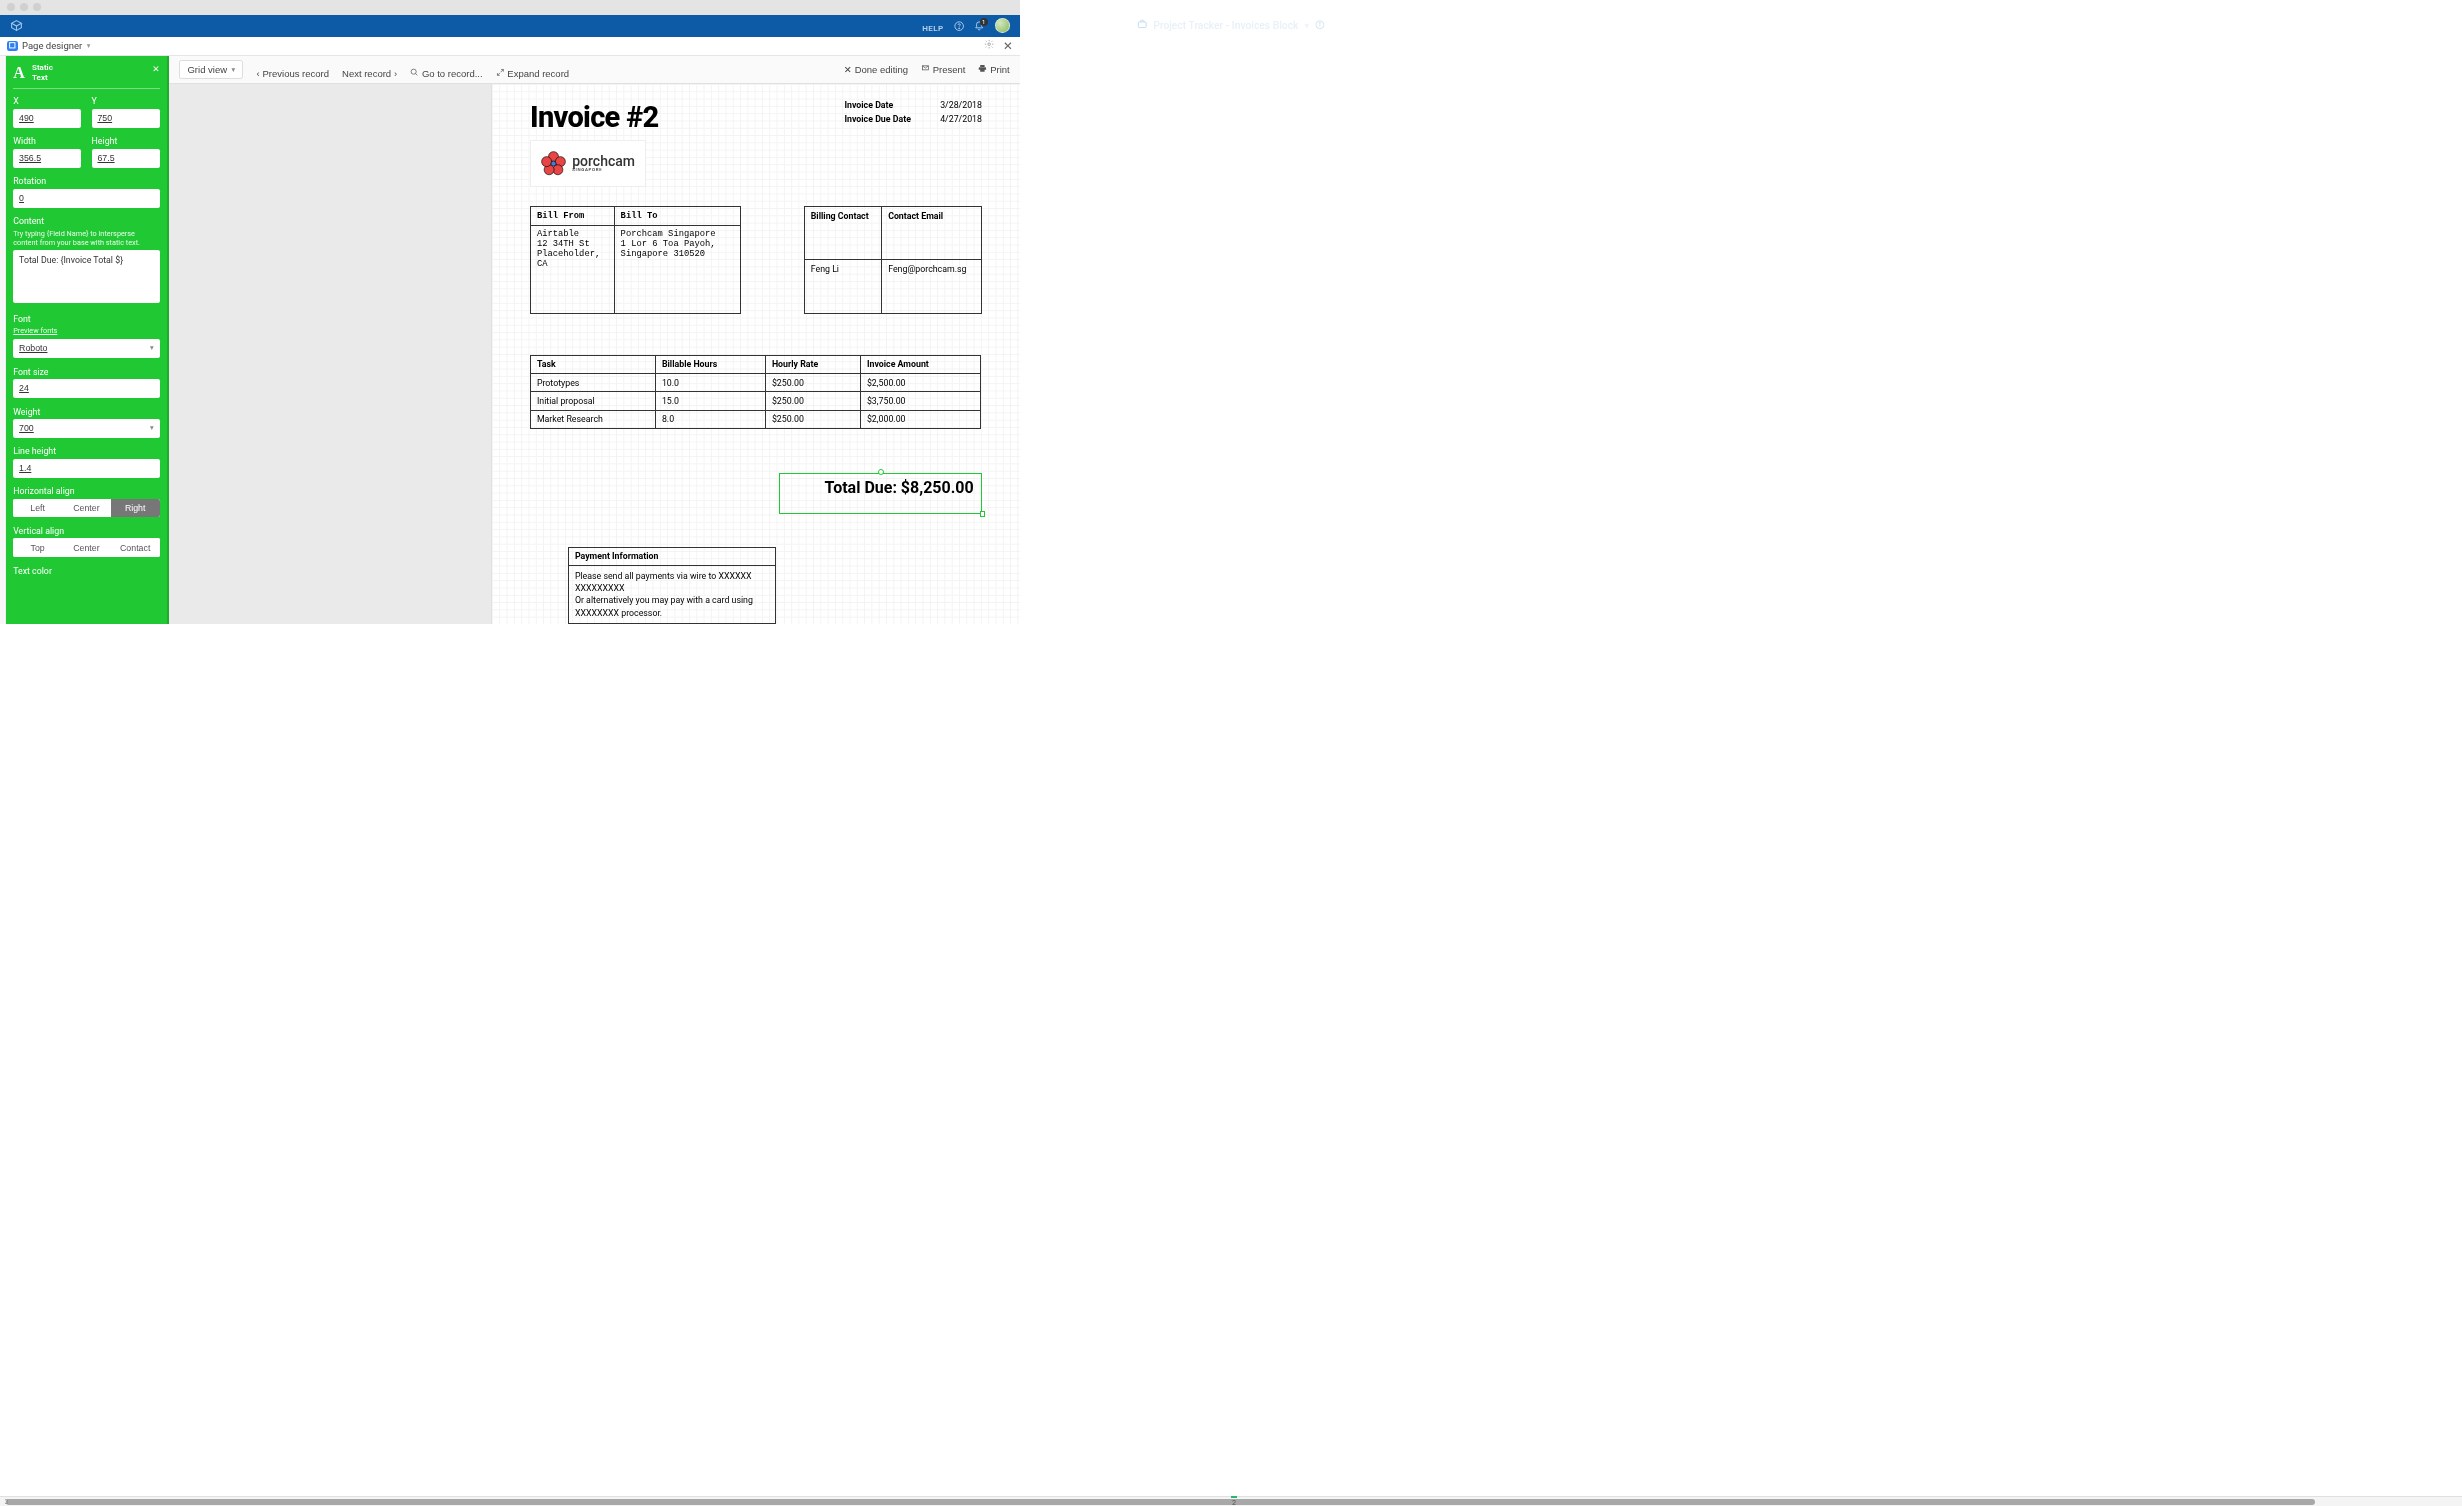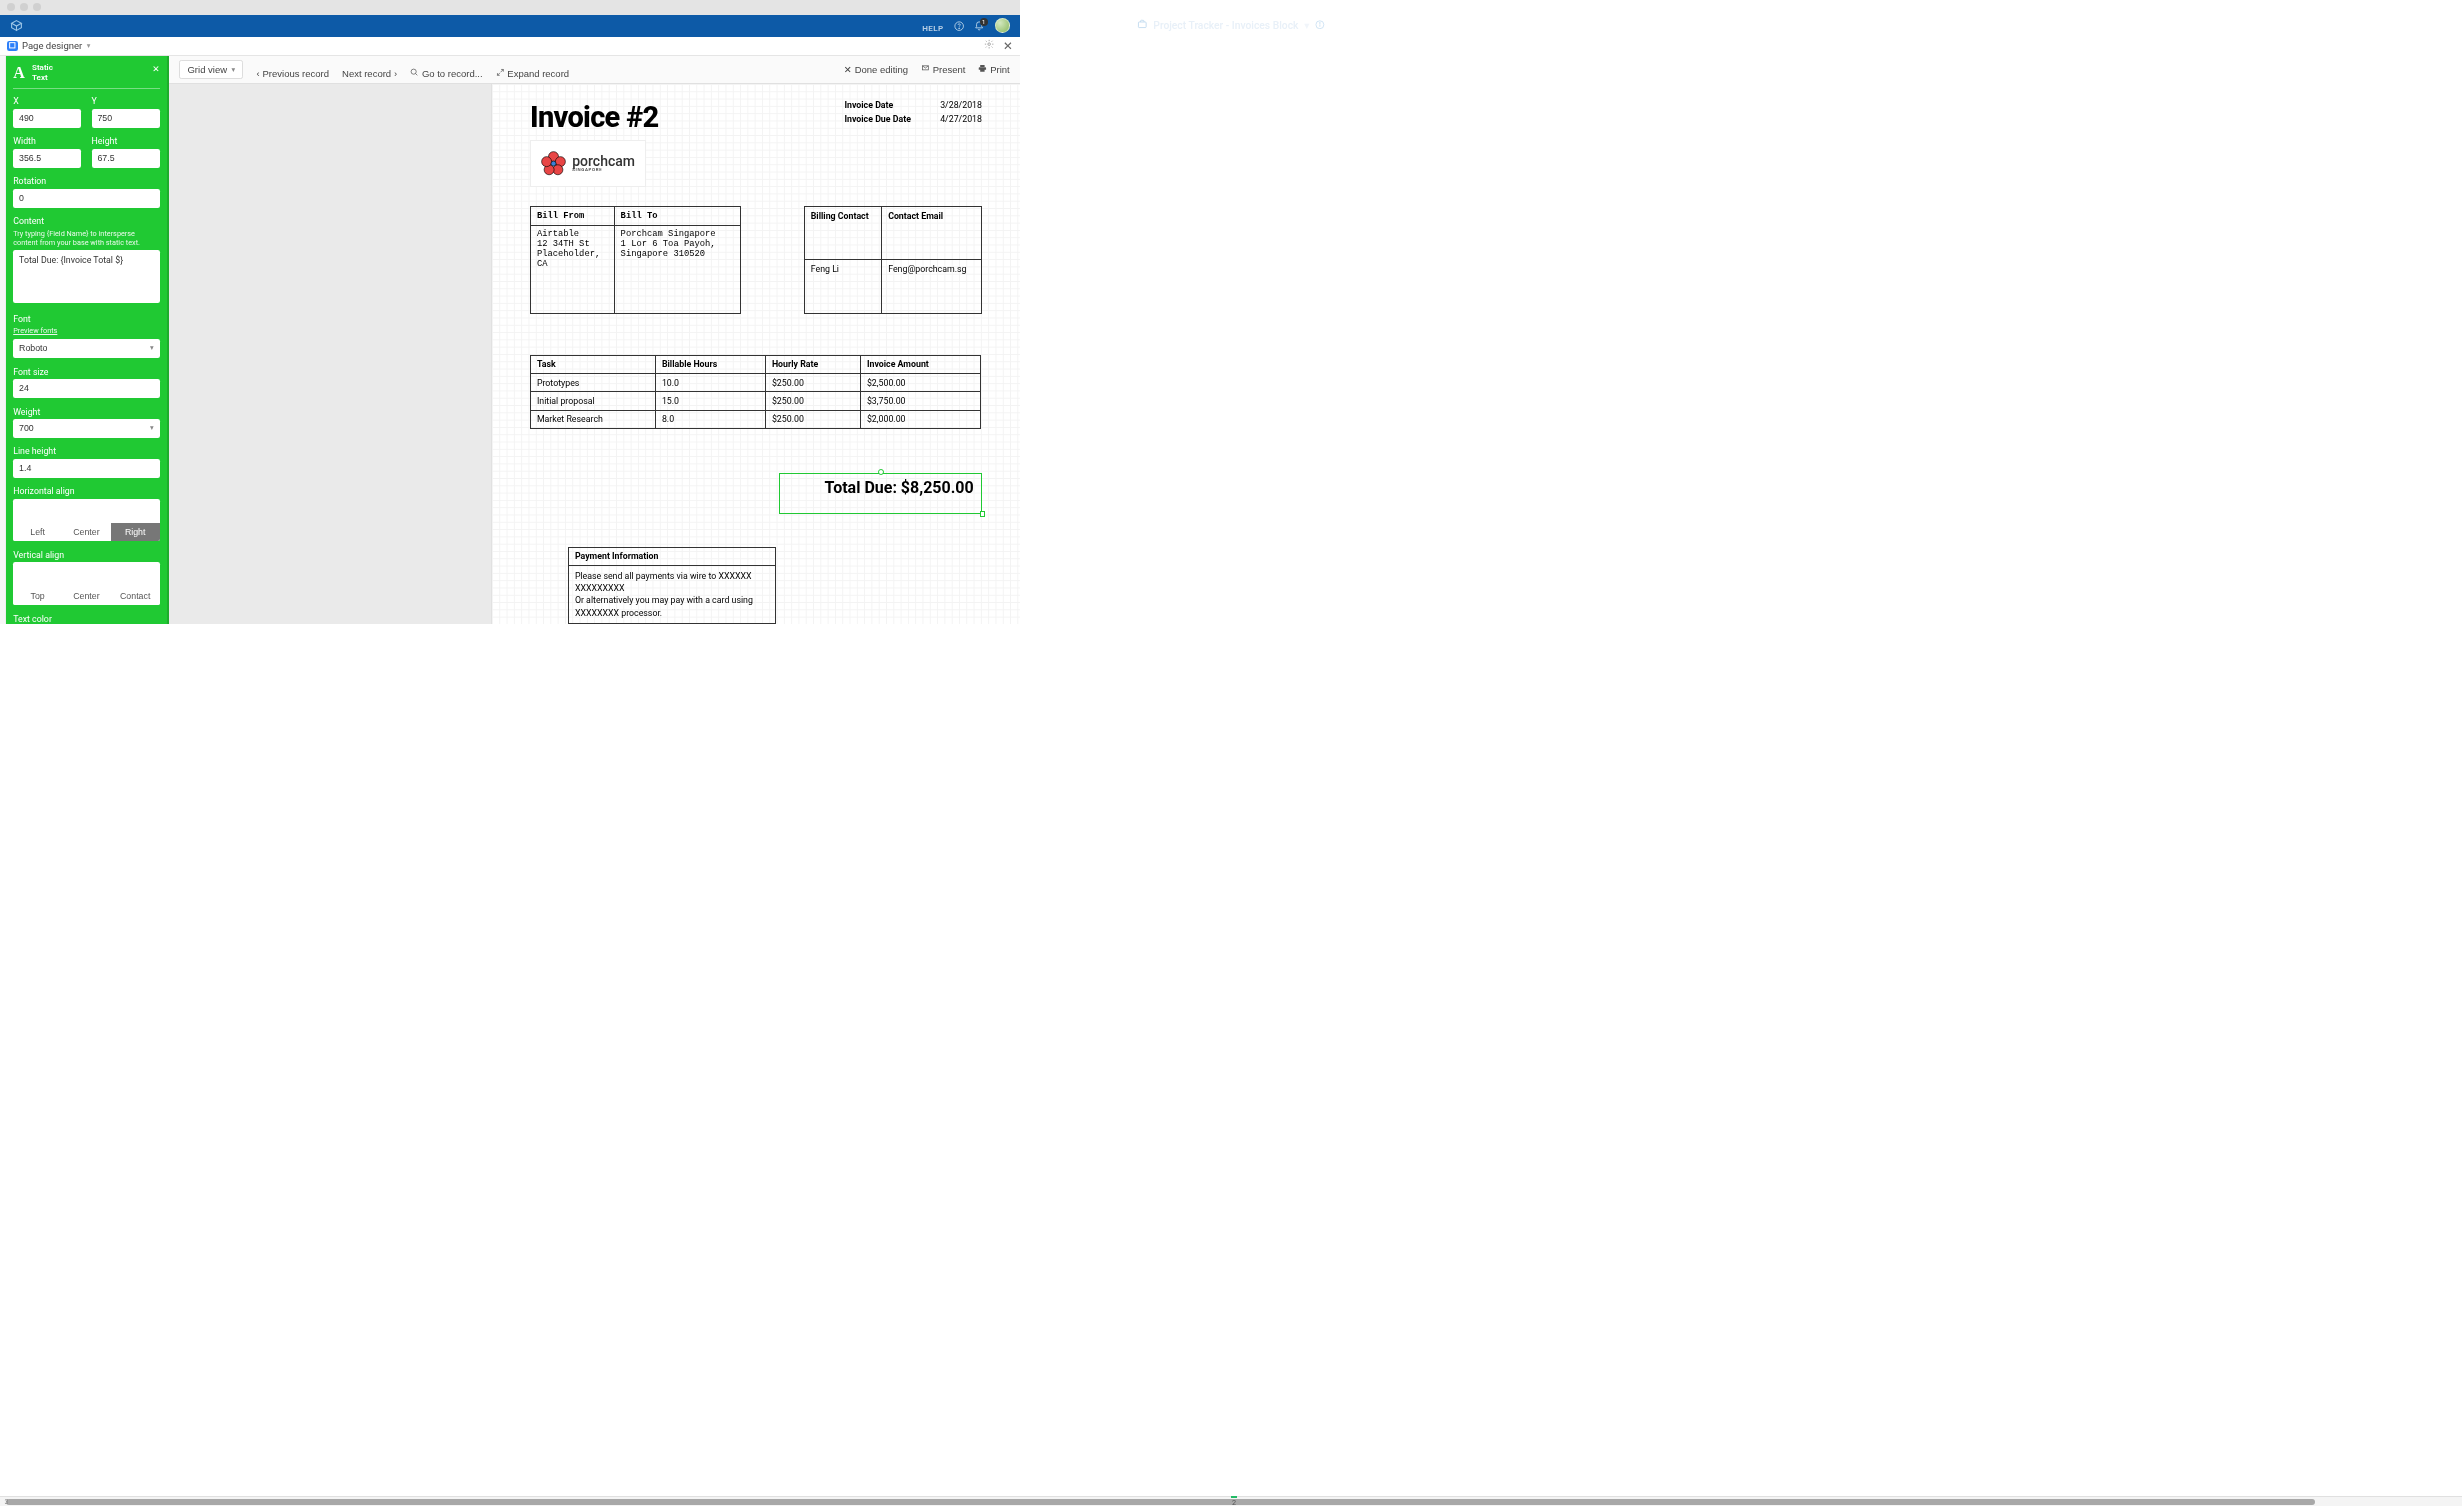--- a/index.html
+++ b/index.html
@@ -36,26 +36,26 @@
 .side { width: 163px; background: #20c933; color: #fff; padding: 7.3px 7.3px 0 7.3px; font-size: 8.8px; overflow: hidden; position: relative; border-right: 2.2px solid #1eac2c; }
 .side .head { display: flex; align-items: center; gap: 7.3px; margin-bottom: 5.9px; }
 .side .head .A { font-size: 16px; font-weight: 700; font-family: serif; }
 .side .head .kind { font-size: 8px; line-height: 1.2; font-weight: 600; }
 .side .close { position: absolute; right: 7.3px; top: 8.8px; cursor: pointer; }
 .side hr { border: none; border-top: 0.7px solid rgba(255,255,255,0.4); margin: 2.9px 0 7.3px; }
 .side .row2 { display: flex; gap: 10.3px; }
 .side .col { flex: 1; }
 .side label { display: block; font-size: 8.8px; margin-bottom: 2.2px; color: #fff; }
 .side input[type=text], .side textarea, .side select { width: 100%; padding: 4.4px 5.9px; border: none; border-radius: 2.2px; color: #333; font-size: 8.8px; background: #fff; }
-.side input[type=text], .side select { height: 19px; }
+.side input[type=text], .side select { height: 19px; text-decoration: underline; }
 .side textarea { height: 53px; resize: none; font-family: inherit; }
 .side .block { margin-bottom: 8.8px; }
 .side .hint { font-size: 7.3px; opacity: 0.9; margin-bottom: 2.9px; line-height: 1.3; }
 .side .seg { display: flex; background: #fff; border-radius: 2.2px; overflow: hidden; }
-.side .seg button { flex: 1; border: none; background: #fff; color: #555; font-size: 8.8px; padding: 4.4px 0; cursor: pointer; margin-top: 24px; }
+.side .seg button { flex: 1; border: none; background: #fff; color: #555; font-size: 8.8px; padding: 4.4px 0; cursor: pointer; }
 .side .seg button.active { background: #777; color: #fff; }
 .side .select-wrap { position: relative; }
 .side .select-wrap:after { content: "▾"; position: absolute; right: 5.9px; top: 4.4px; color: #888; font-size: 7.3px; pointer-events: none; }
 .side select { appearance: none; }
 
 .left-rail { width: 5.9px; background: #f7f7f7; border-right: 0.7px solid #eee; }
 
 
 .canvas-wrap { flex: 1; background: #eaeaea; display: flex; flex-direction: column; }
 .toolbar { height: 28px; background: #fafafa; display: flex; align-items: center; padding: 0 10.3px; gap: 13px; font-size: 9.5px; color: #444; justify-content: space-between; border-bottom: 0.7px solid #e0e0e0; }

